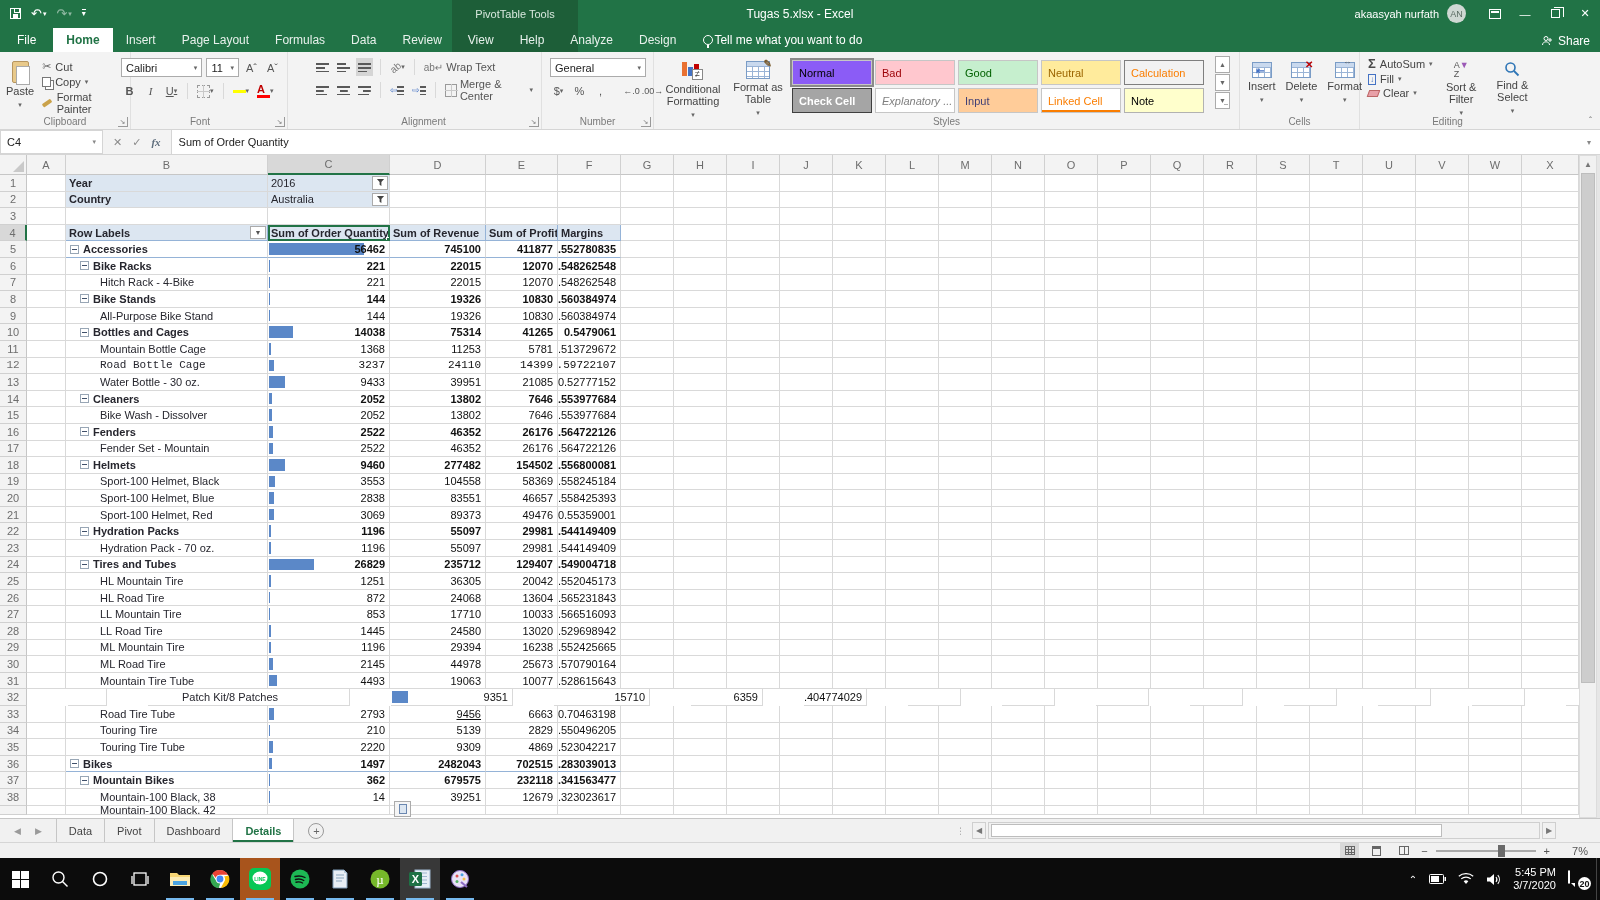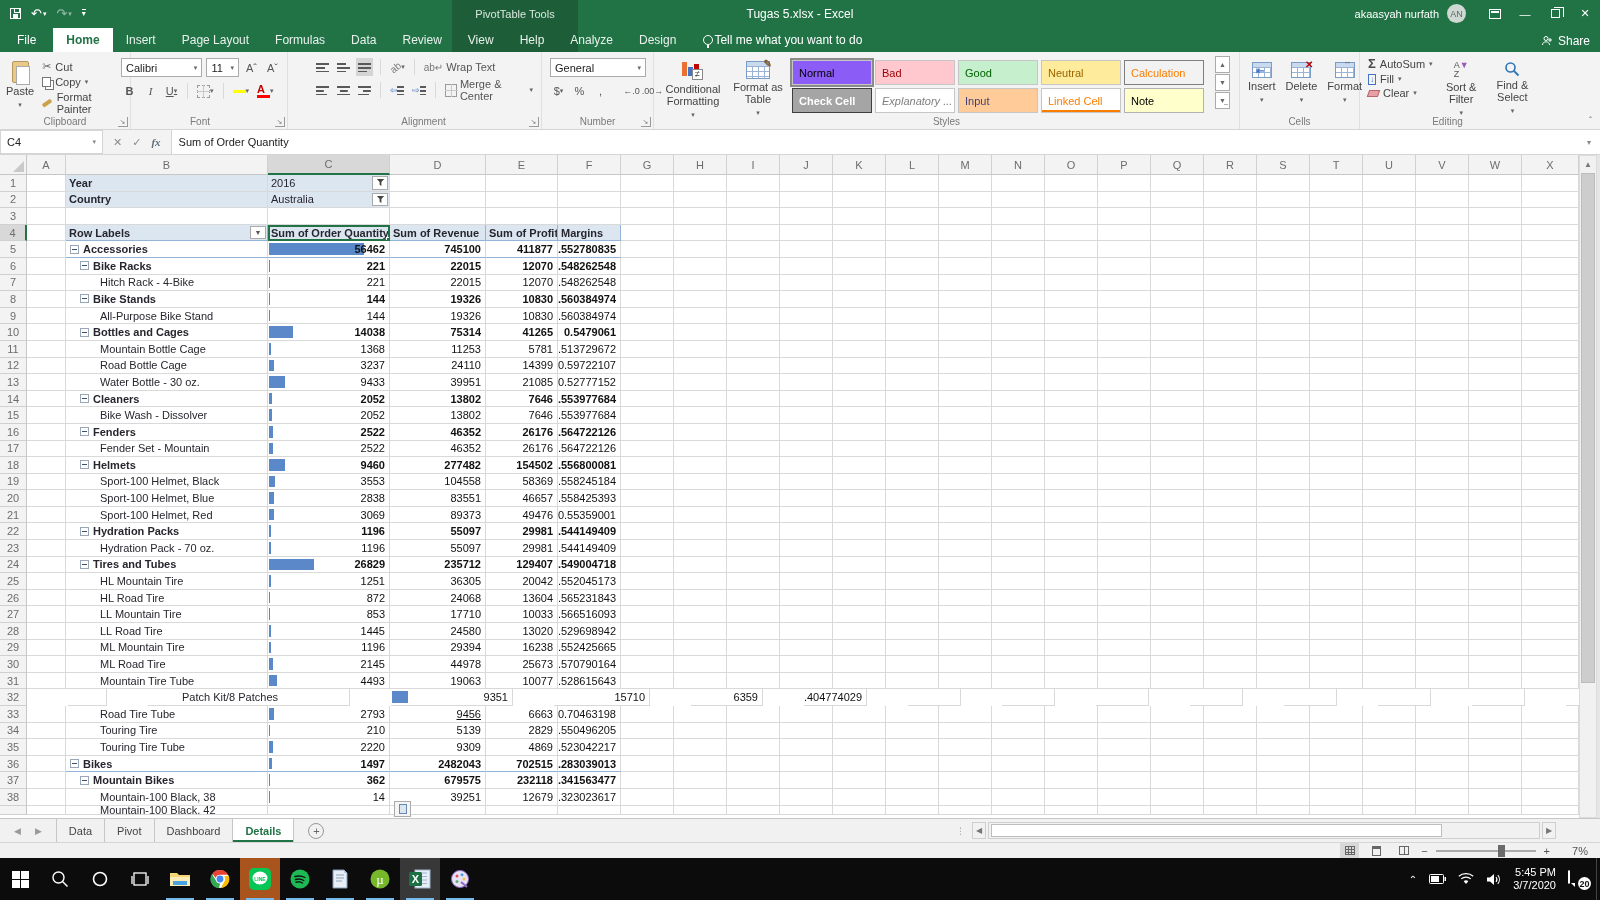--- a/index.html
+++ b/index.html
@@ -853,21 +853,21 @@
             <div class="c "></div>
             <div class="c "></div>
             <div class="c "></div>
             <div class="c "></div>
             <div class="c "></div>
             <div class="c "></div>
             <div class="c "></div>
             <div class="c "></div>
             <div class="c "></div>
           </div>
-          <div class="grow" style="grid-template-columns: 27px 39px 202px 122px 96px 72px 63px 53px 53px 53px 53px 53px 53px 53px 53px 53px 53px 53px 53px 53px 53px 53px 53px 53px 57px;">
+          <div class="grow" style="grid-template-columns: 27px 39px 202px 122px 96px 72px 63px 53px 53px 53px 53px 53px 53px 53px 53px 53px 53px 53px 53px 53px 53px 53px 53px 53px 57px; font-family: Liberation Mono, monospace;">
             <div class="rh">12</div>
             <div class="c "></div>
             <div class="c lbl" style="padding-left: 34px;">Road Bottle Cage</div>
             <div class="c num">
               <span class="databar" style="width: 5.44641px;"></span>
               <span style="position: relative;">3237</span>
             </div>
             <div class="c num">
               <span style="position: relative;">24110</span>
             </div>

